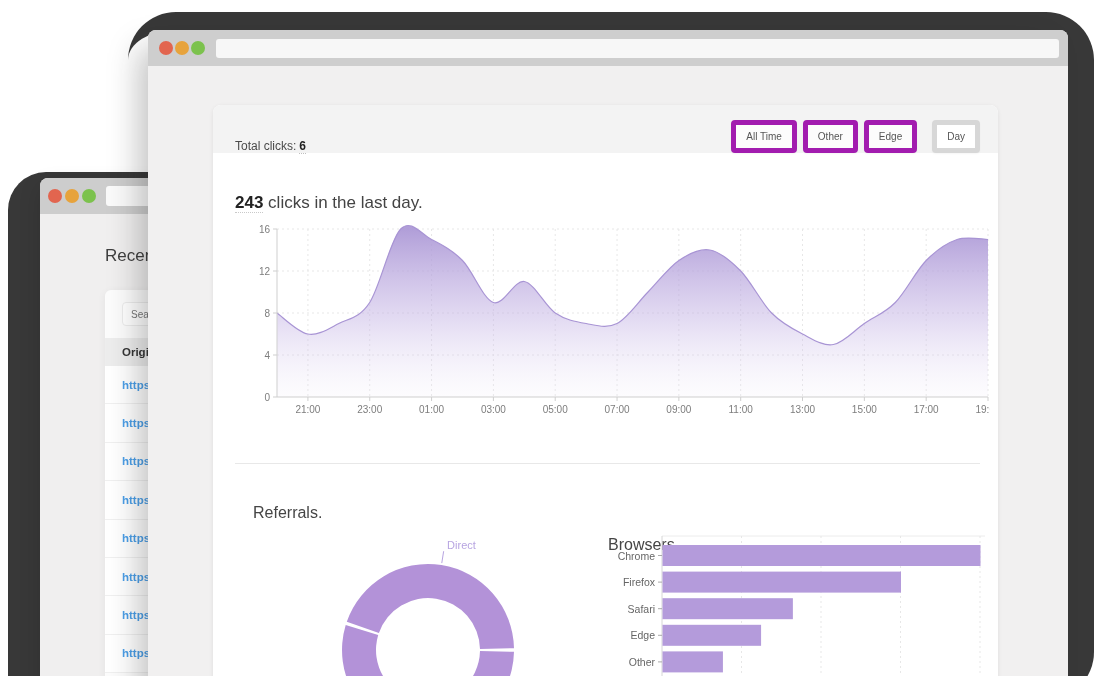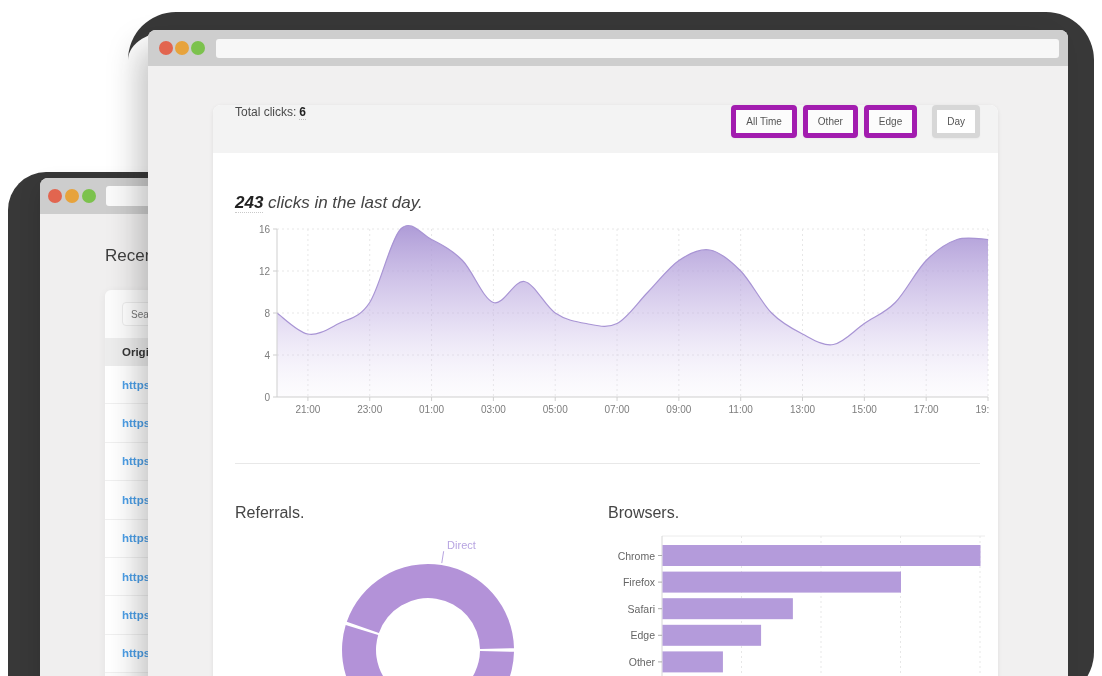--- a/index.html
+++ b/index.html
@@ -37,36 +37,36 @@
   .btrow{height:38.4px;background:#fff;border-bottom:1px solid #f0f0f0;
     display:flex;align-items:center;padding-left:17px;box-sizing:border-box;}
   .blink{font-size:11.5px;font-weight:bold;color:#4b9fe8;cursor:pointer;}
 
   
   .fwin{position:absolute;left:148px;top:30px;width:920px;height:700px;background:#f1f0f0;
     border-radius:8px;box-shadow:-16px 10px 30px -8px rgba(30,30,30,.28);}
   .card{position:absolute;left:65px;top:75px;width:785px;height:640px;background:#ffffff;
     border-radius:8px;box-shadow:0 1px 4px rgba(0,0,0,.08);}
   .card-head{position:absolute;left:0;top:0;width:100%;height:48px;background:#f3f3f3;
-    border-radius:8px 8px 0 0;display:flex;align-items:flex-start;justify-content:space-between;
+    border-radius:8px 8px 0 0;display:flex;align-items:flex-end;justify-content:space-between;
     padding:0 18px 0 22px;box-sizing:border-box;}
   .total{font-size:12px;color:#4a4a4a;}
   .total b{color:#222;margin-left:3px;border-bottom:1px dotted #bfbfbf;}
   .rbtns{display:flex;gap:6px;}
   .rbtn{font-family:"Liberation Sans", sans-serif;font-size:10px;color:#555;background:#fcfcfc;
     border:5px solid #a21caf;border-radius:4px;padding:6px 10px;cursor:pointer;
     box-shadow:0 1px 2px rgba(0,0,0,.04);}
   .rbtn.active{background:#ffffff;border-color:#d7d7d7;margin-left:9px;}
-  .headline{position:absolute;left:22px;top:88px;font-size:17px;color:#444;font-style:italic;}
+  .headline{position:absolute;left:22px;top:88px;font-size:17px;color:#444;}
   .headline b{color:#222;border-bottom:1px dotted #c9c9c9;}
   .area-svg{position:absolute;left:22px;top:112px;}
   .divider{position:absolute;left:22px;top:358px;width:745px;height:1px;background:#e8e8e8;}
   .sec-title{position:absolute;top:399px;font-size:16px;color:#454545;}
-  .sec-title.ref{left:22px;}
-  .sec-title.brw{left:395px;}
+  .sec-title.ref{left:40px;}
+  .sec-title.brw{left:395px;margin-top:32px;}
   .donut-svg{position:absolute;left:22px;top:424px;}
   .bars-svg{position:absolute;left:372px;top:415px;}
   svg text{font-family:"Liberation Sans", sans-serif;}
 </style>
 </head>
 <body>
 
 <div class="viewport">
 
   <div class="bwin-frame"></div>

